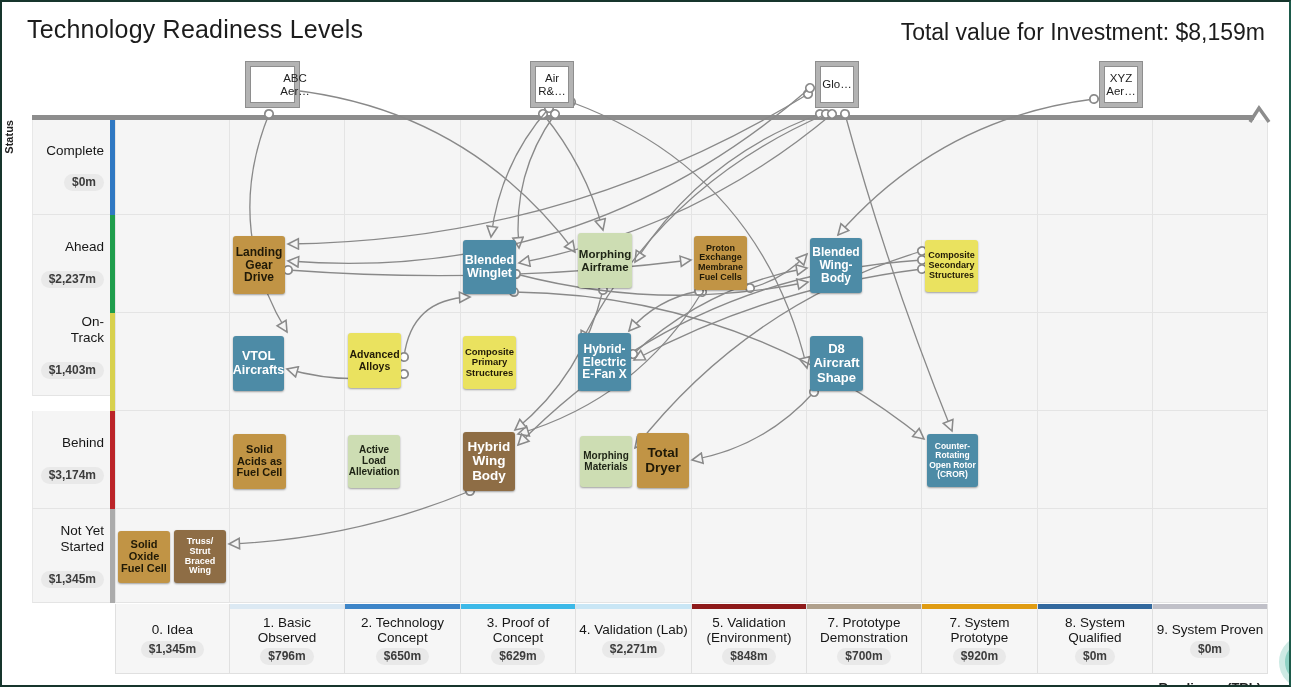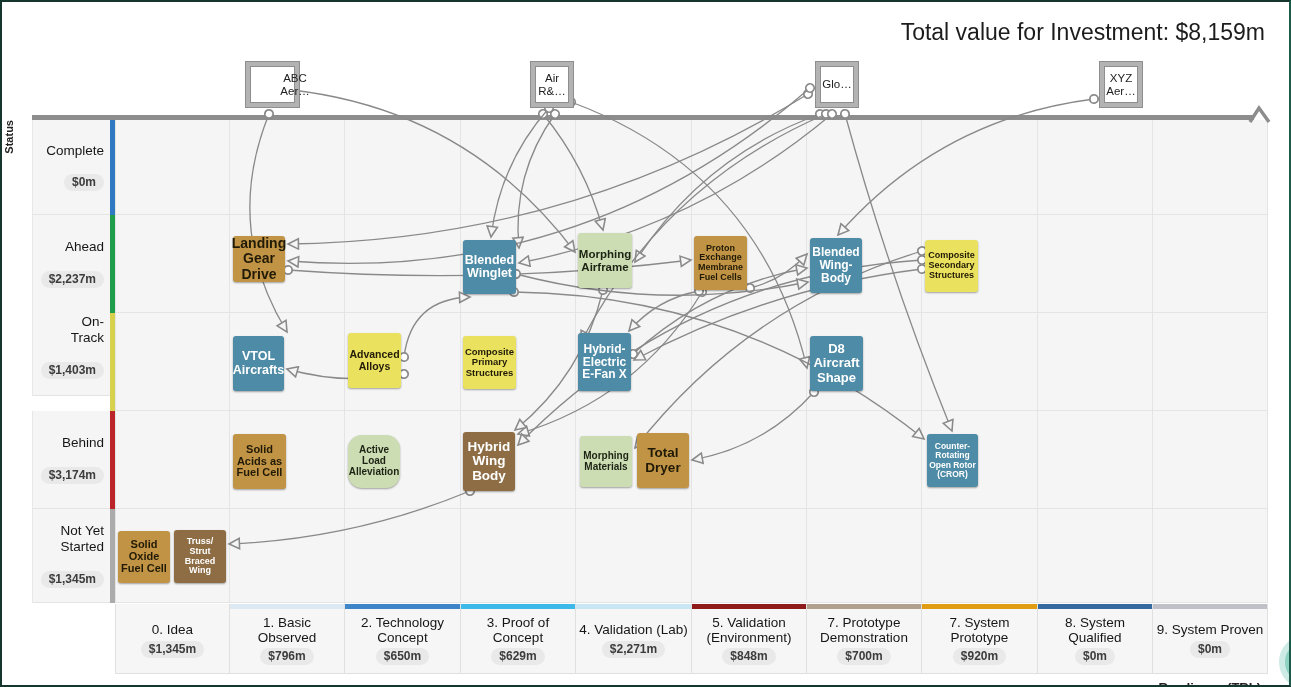--- a/index.html
+++ b/index.html
@@ -76,20 +76,21 @@
   
   .fab {
     position: absolute; left: 1277px; top: 633px; width: 54px; height: 54px;
     border-radius: 50%; background: #8ed2c4; border: 6px solid #cdeae4; z-index: 6; cursor: pointer;
   }
 </style>
 </head>
 <body>
 
 <div class="app">
+  <div class="page-title">Technology Readiness Levels</div>
   <div class="total-value">Total value for Investment: $8,159m</div>
 
   <div class="status-axis">Status</div>
 
   <div id="gridcells">
       <div class="cell first-col" style="left: 113px; top: 118px; width: 115px; height: 95px;"></div>
       <div class="cell" style="left: 228px; top: 118px; width: 115px; height: 95px;"></div>
       <div class="cell" style="left: 343px; top: 118px; width: 116px; height: 95px;"></div>
       <div class="cell" style="left: 459px; top: 118px; width: 115px; height: 95px;"></div>
       <div class="cell" style="left: 574px; top: 118px; width: 116px; height: 95px;"></div>
@@ -265,33 +266,33 @@
       </g>
   </svg>
 
   <div id="companies">
       <div class="company" style="left: 244px; top: 60px; padding-left: 45px;">ABC Aer…</div>
       <div class="company" style="left: 529px; top: 60px;">Air R&amp;…</div>
       <div class="company" style="left: 814px; top: 60px;">Glo…</div>
       <div class="company" style="left: 1098px; top: 60px;">XYZ Aer…</div>
     </div>
   <div id="techs">
-      <div class="tech" style="left: 231px; top: 234px; width: 52px; height: 46px; background: rgb(193, 148, 69); color: rgb(33, 26, 7); font-size: 14px;">Landing Gear Drive</div>
+      <div class="tech" style="left: 231px; top: 234px; width: 52px; height: 58px; background: rgb(193, 148, 69); color: rgb(33, 26, 7); font-size: 12px;">Landing Gear Drive</div>
       <div class="tech" style="left: 461px; top: 238px; width: 53px; height: 54px; background: rgb(77, 139, 166); color: rgb(255, 255, 255); font-size: 12.5px;">Blended Winglet</div>
       <div class="tech" style="left: 576px; top: 231px; width: 54px; height: 55px; background: rgb(205, 221, 179); color: rgb(29, 35, 20); font-size: 11.5px;">Morphing Airframe</div>
       <div class="tech" style="left: 692px; top: 234px; width: 53px; height: 54px; background: rgb(193, 148, 69); color: rgb(33, 26, 7); font-size: 9px;">Proton Exchange Membrane Fuel Cells</div>
       <div class="tech" style="left: 808px; top: 236px; width: 52px; height: 55px; background: rgb(77, 139, 166); color: rgb(255, 255, 255); font-size: 12px;">Blended Wing-Body</div>
       <div class="tech" style="left: 923px; top: 238px; width: 53px; height: 52px; background: rgb(234, 226, 95); color: rgb(33, 26, 7); font-size: 9px;">Composite Secondary Structures</div>
       <div class="tech" style="left: 231px; top: 334px; width: 51px; height: 55px; background: rgb(77, 139, 166); color: rgb(255, 255, 255); font-size: 12.5px;">VTOL Aircrafts</div>
       <div class="tech" style="left: 346px; top: 331px; width: 53px; height: 55px; background: rgb(234, 226, 95); color: rgb(33, 26, 7); font-size: 10.5px;">Advanced Alloys</div>
       <div class="tech" style="left: 461px; top: 334px; width: 53px; height: 53px; background: rgb(234, 226, 95); color: rgb(33, 26, 7); font-size: 9.5px;">Composite Primary Structures</div>
       <div class="tech" style="left: 576px; top: 331px; width: 53px; height: 58px; background: rgb(77, 139, 166); color: rgb(255, 255, 255); font-size: 12px;">Hybrid-Electric E-Fan X</div>
       <div class="tech" style="left: 808px; top: 334px; width: 53px; height: 55px; background: rgb(77, 139, 166); color: rgb(255, 255, 255); font-size: 13px;">D8 Aircraft Shape</div>
       <div class="tech" style="left: 231px; top: 432px; width: 53px; height: 55px; background: rgb(193, 148, 69); color: rgb(33, 26, 7); font-size: 11px;">Solid Acids as Fuel Cell</div>
-      <div class="tech" style="left: 346px; top: 433px; width: 52px; height: 53px; background: rgb(205, 221, 179); color: rgb(29, 35, 20); font-size: 10px; border-radius: 14px;">Active Load Alleviation</div>
+      <div class="tech" style="left: 346px; top: 433px; width: 52px; height: 53px; background: rgb(205, 221, 179); color: rgb(29, 35, 20); font-size: 10px;">Active Load Alleviation</div>
       <div class="tech" style="left: 461px; top: 430px; width: 52px; height: 59px; background: rgb(142, 109, 69); color: rgb(255, 255, 255); font-size: 13.5px;">Hybrid Wing Body</div>
       <div class="tech" style="left: 578px; top: 434px; width: 52px; height: 51px; background: rgb(205, 221, 179); color: rgb(29, 35, 20); font-size: 10px;">Morphing Materials</div>
       <div class="tech" style="left: 635px; top: 431px; width: 52px; height: 55px; background: rgb(193, 148, 69); color: rgb(33, 26, 7); font-size: 13.5px;">Total Dryer</div>
       <div class="tech" style="left: 925px; top: 432px; width: 51px; height: 53px; background: rgb(77, 139, 166); color: rgb(255, 255, 255); font-size: 8.5px;">Counter-Rotating Open Rotor (CROR)</div>
       <div class="tech" style="left: 116px; top: 529px; width: 52px; height: 52px; background: rgb(193, 148, 69); color: rgb(33, 26, 7); font-size: 11px;">Solid Oxide Fuel Cell</div>
       <div class="tech" style="left: 172px; top: 528px; width: 52px; height: 53px; background: rgb(142, 109, 69); color: rgb(255, 255, 255); font-size: 9px;">Truss/ Strut Braced Wing</div>
     </div>
 
   <div class="readiness-axis">Readiness (TRL)</div>
   <div class="fab"></div>

